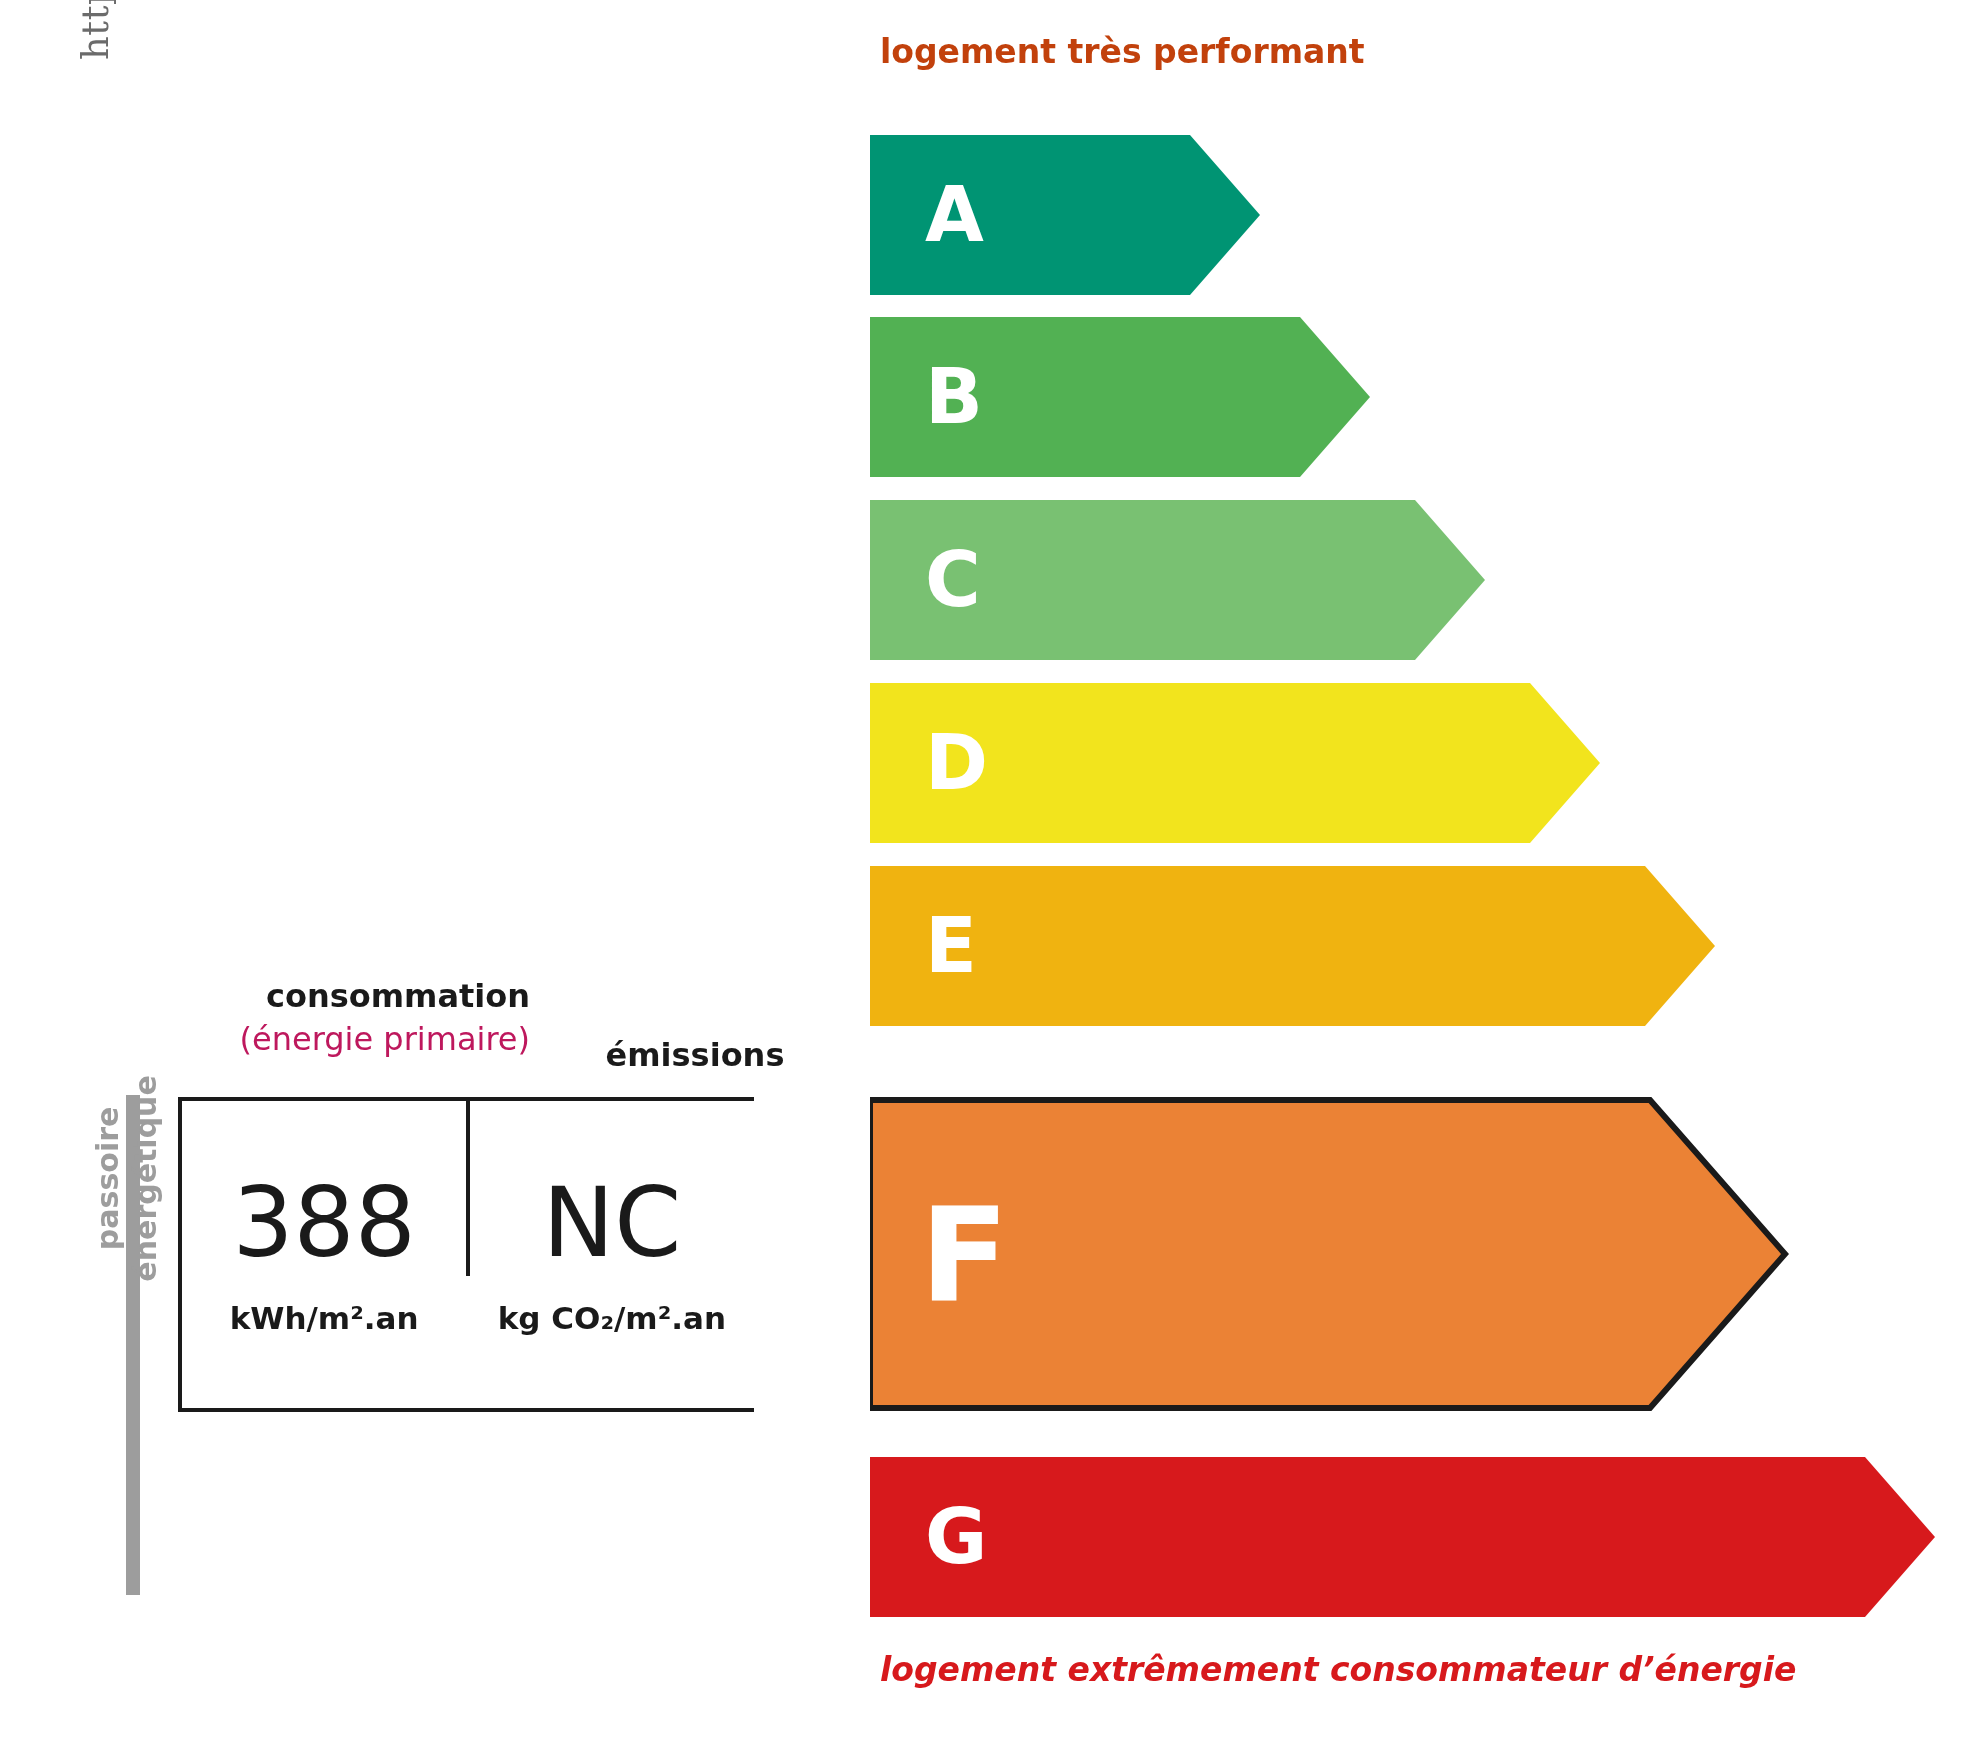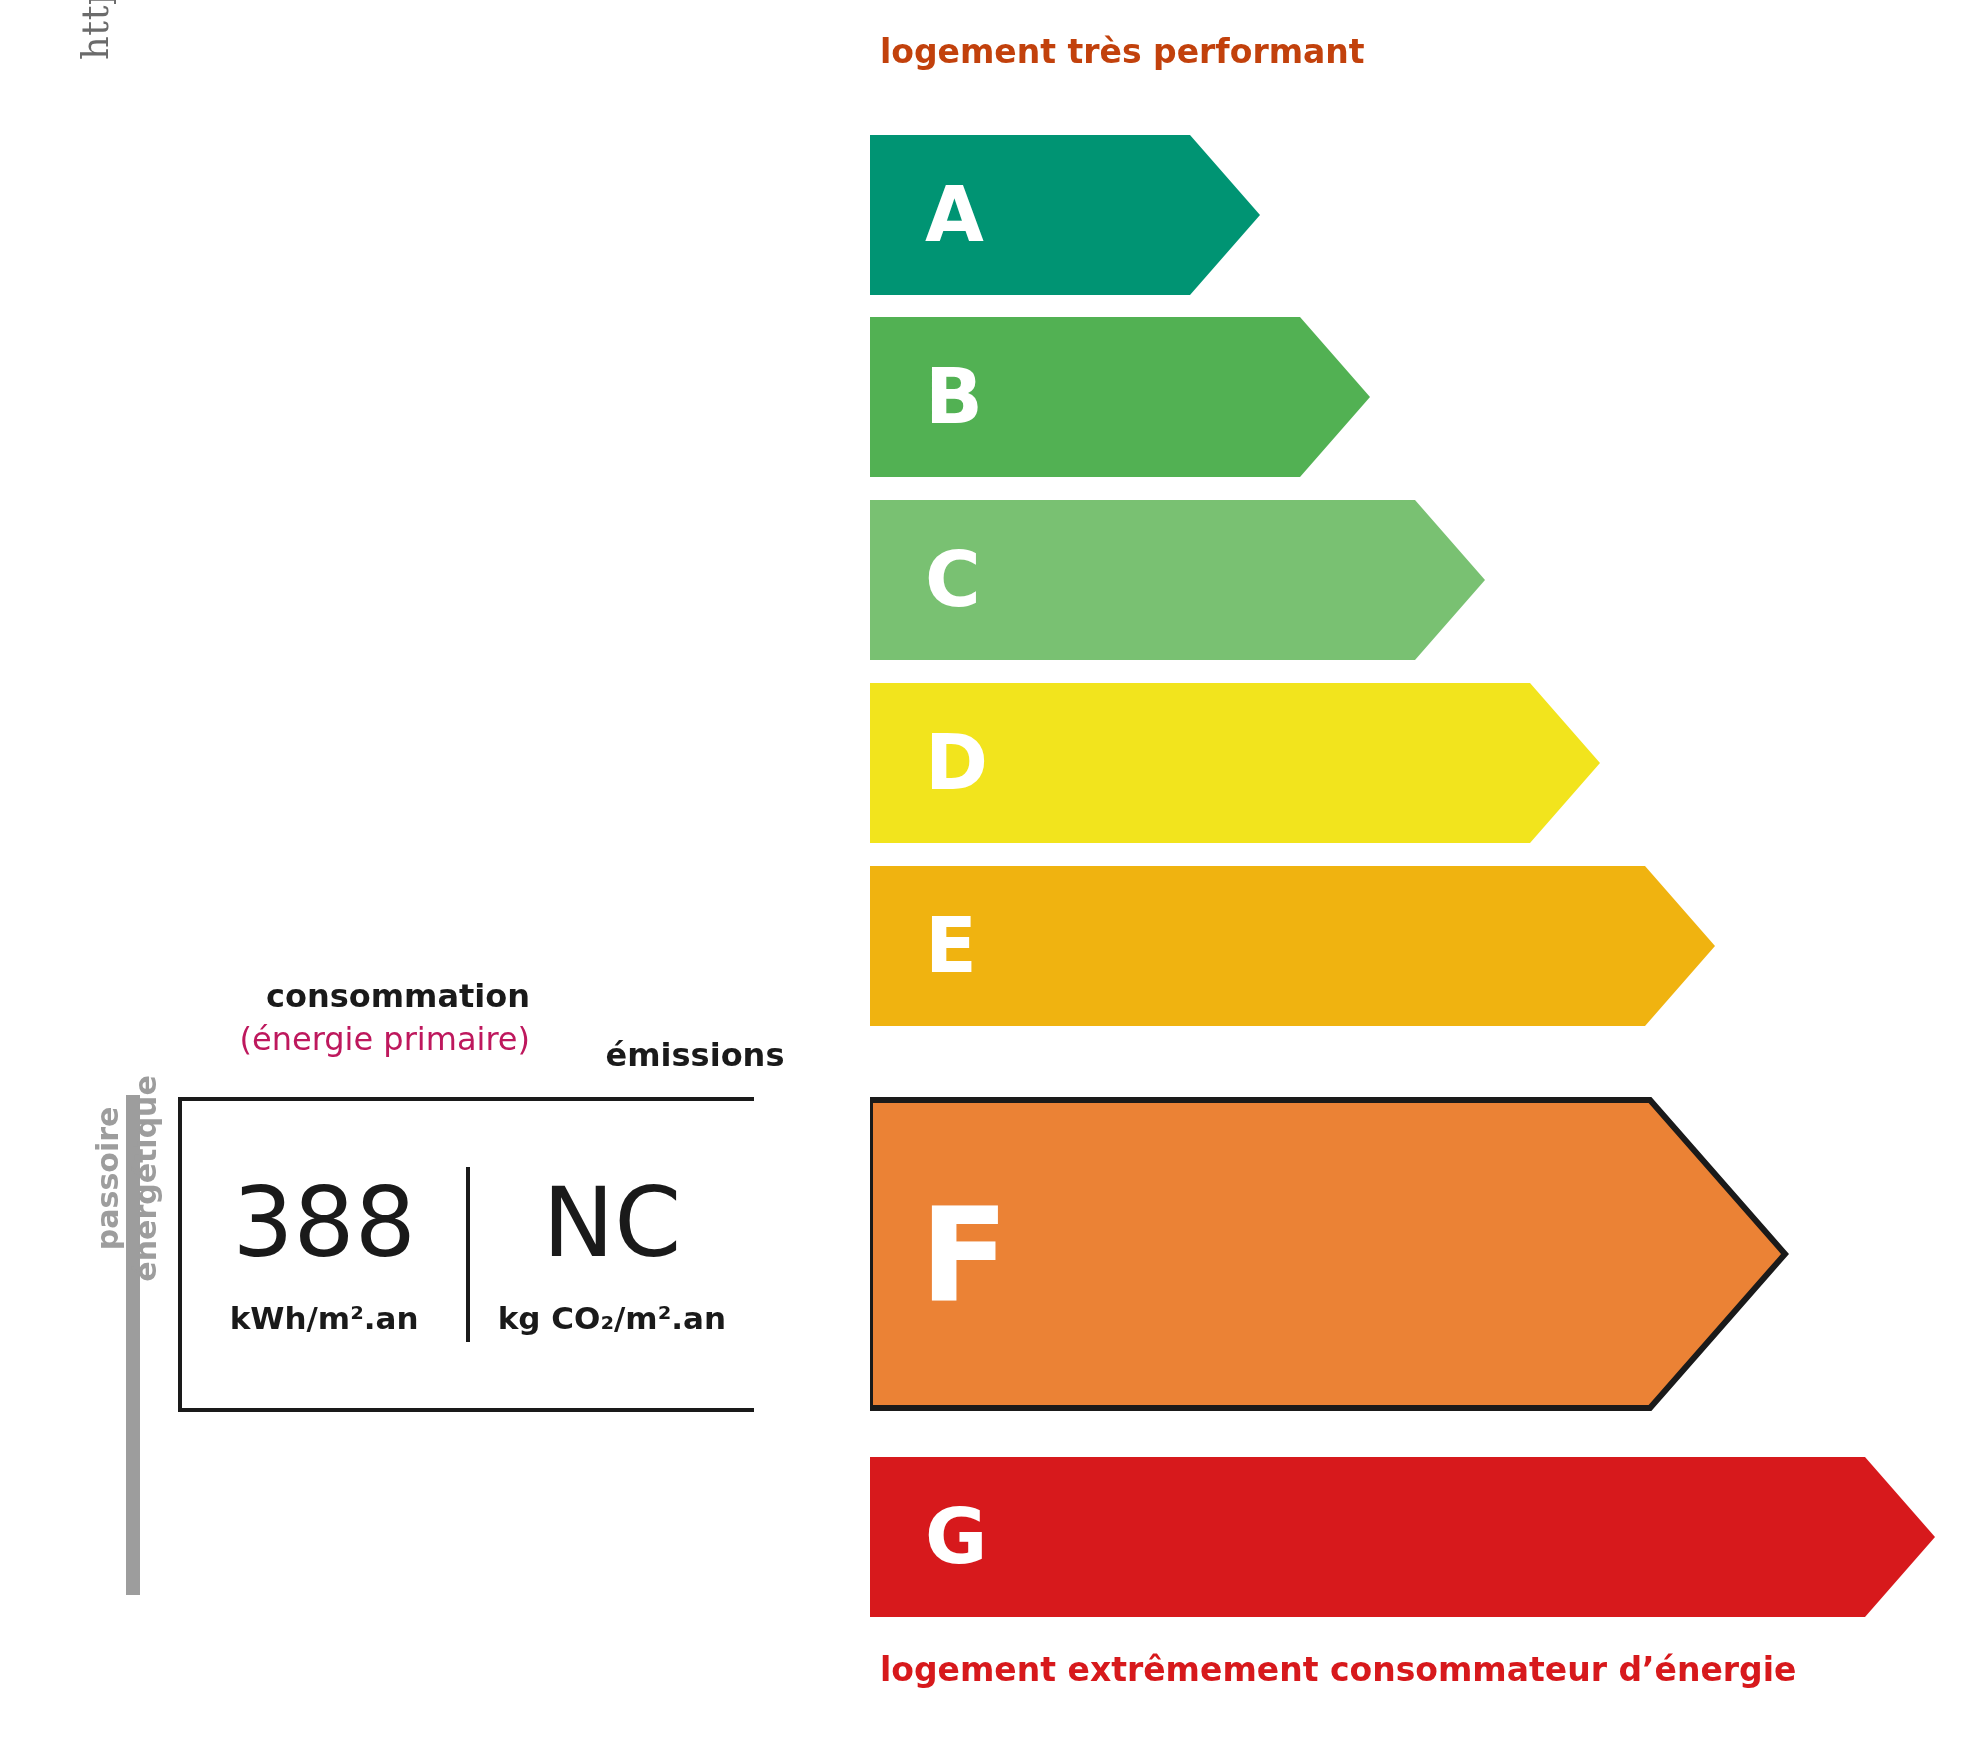--- a/index.html
+++ b/index.html
@@ -49,20 +49,21 @@
   }
   
   #caption-bottom {
     position: absolute;
     left: 880px;
     top: 1650px;
     font-size: 33px;
     font-weight: bold;
     color: #d7191c;
     white-space: nowrap;
+    font-style: italic;
   }
 
   
   .arrow {
     position: absolute;
     display: flex;
     align-items: center;
     box-sizing: border-box;
   }
   .arrow .letter {
@@ -86,21 +87,20 @@
     left: 0;
     top: 0;
     width: 576px;
     height: 315px;
     border: 4px solid #1a1a1a;
     border-right: none;
     background: #ffffff;
     box-sizing: border-box;
     display: flex;
     flex-direction: row;
-    align-items: center;
     justify-content: center;
   }
   .value-cell {
     display: flex;
     flex-direction: column;
     align-items: center;
     justify-content: center;
     width: 320px;
   }
   .value-num {

